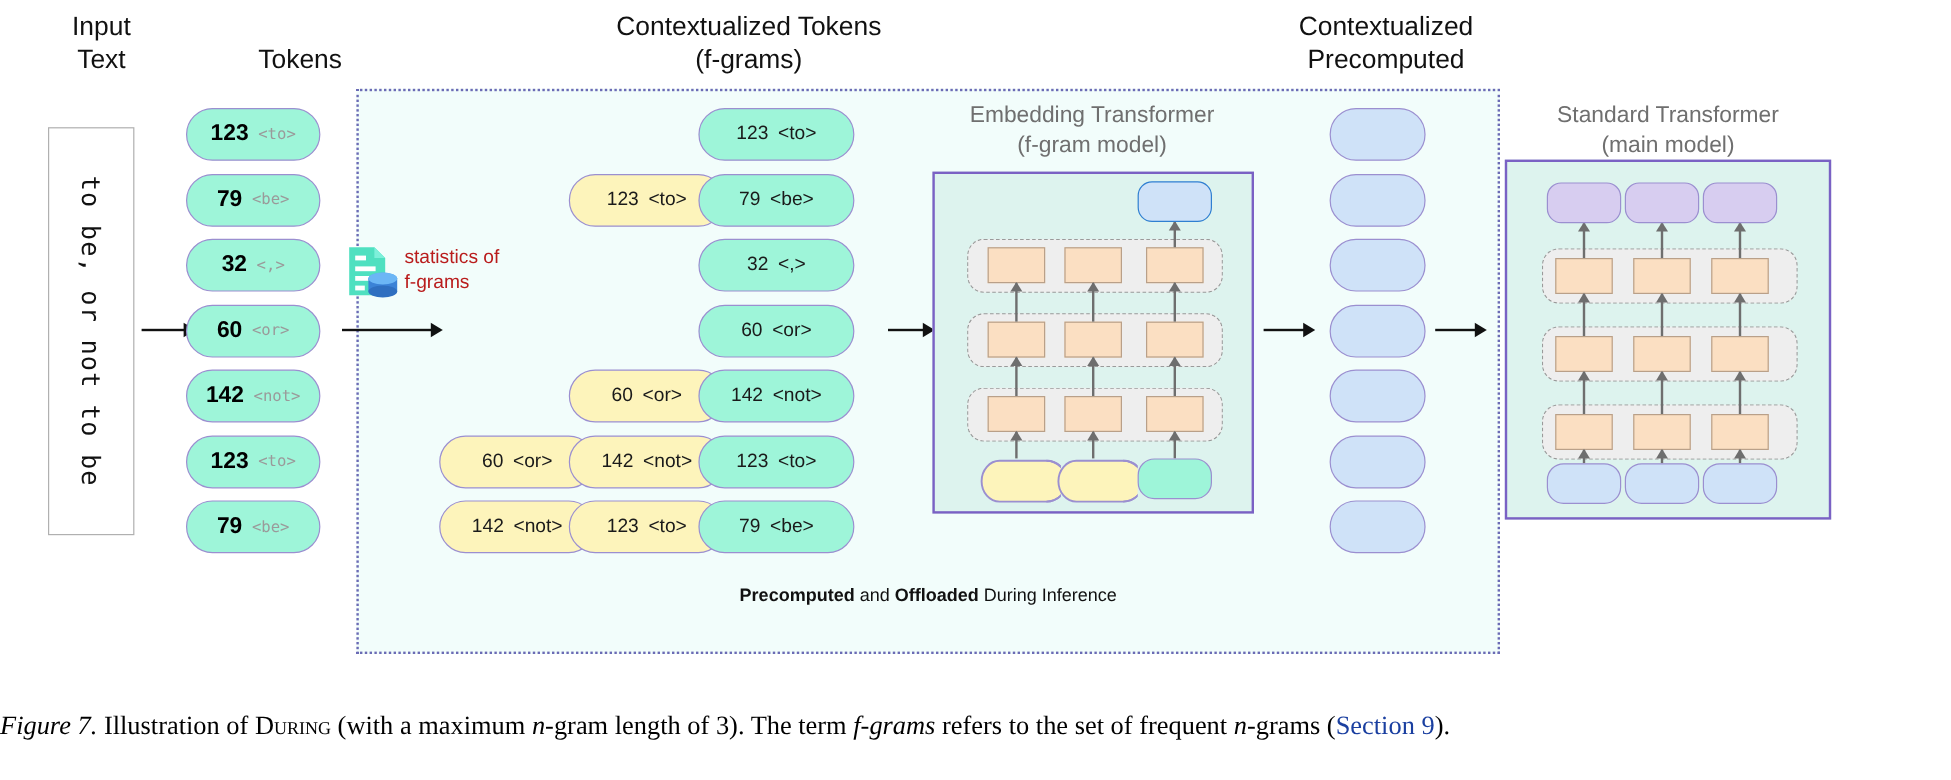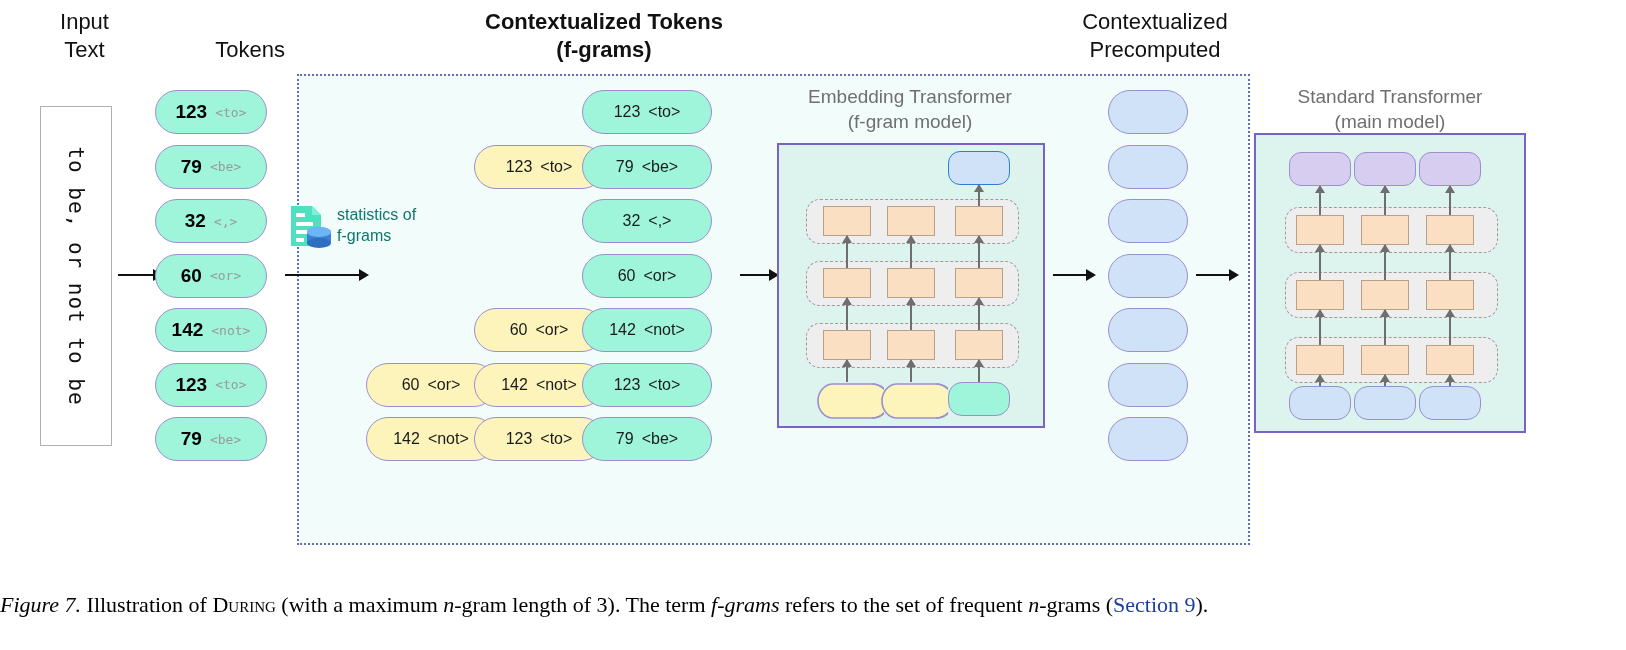--- a/index.html
+++ b/index.html
@@ -62,21 +62,21 @@
   #table-caption{
     position:absolute;left:297px;top:485px;width:953px;text-align:center;
   }
   #table-caption .t1{font-size:22px;color:#111;}
   #table-caption .t2{font-size:15px;color:#111;margin-top:3px;}
   #table-caption .t2 b{font-weight:bold;}
 
   
   #stats-icon{left:289px;top:203px;width:44px;height:46px;}
   #stats-label{
-    left:337px;top:204px;width:100px;font-size:16px;color:#0f766e;line-height:21px;
+    left:337px;top:204px;width:100px;font-size:16px;color:#b91c1c;line-height:21px;
   }
 
   
   .tf-box{
     position:absolute;box-sizing:border-box;
     border:2px solid #7a61c4;background:#ddf3ee;
   }
   #tf-embed{left:777px;top:143px;width:268px;height:285px;}
   #tf-main{left:1254px;top:133px;width:272px;height:300px;}
   .tf-title{
@@ -122,21 +122,21 @@
   #caption i{font-style:italic;}
   #caption .sc{font-variant:small-caps;}
   #caption .lnk{color:#1a3fa0;}
 </style>
 </head>
 <body>
 
 <div class="col-head" style="left:32px;top:8px;width:105px;">Input
 Text</div>
 <div class="col-head" style="left:140px;top:36px;width:145px;text-align:right;">Tokens</div>
-<div class="col-head" style="left:414px;top:8px;width:380px;font-weight:bold;">Contextualized Tokens
+<div class="col-head" style="left:434px;top:8px;width:380px;">Contextualized Tokens
 (f-grams)</div>
 <div class="col-head" style="left:1040px;top:8px;width:230px;">Contextualized
 Precomputed</div>
 
 <div class="abs" id="input-box">
   <div id="input-text">to be, or not to be</div>
 </div>
 
 <div class="harrow" style="left:118px;top:274px;width:36px;"></div>
 
@@ -255,20 +255,23 @@
         <span class="tok">&lt;to&gt;</span>
       </div>
       <div class="seg teal" style="width: 130px;">
         <span class="num">79</span>
         <span class="tok">&lt;be&gt;</span>
       </div>
     </div>
   </div>
 
 <div id="table-caption">
+  <div class="t2">
+    <b>Precomputed</b><span> and </span><b>Offloaded</b><span> During Inference</span>
+  </div>
 </div>
 
 <div class="harrow" style="left:740px;top:274px;width:30px;"></div>
 
 <div class="tf-title" style="left:790px;top:84px;width:240px;">Embedding Transformer
 (f-gram model)</div>
 <div class="tf-box" id="tf-embed"></div>
 <div id="tf-embed-inner">
     <div class="layer-group" style="left: 806px; top: 323px; width: 213px; height: 45px;"></div>
     <div class="cell" style="left: 823px; top: 330px;"></div>

